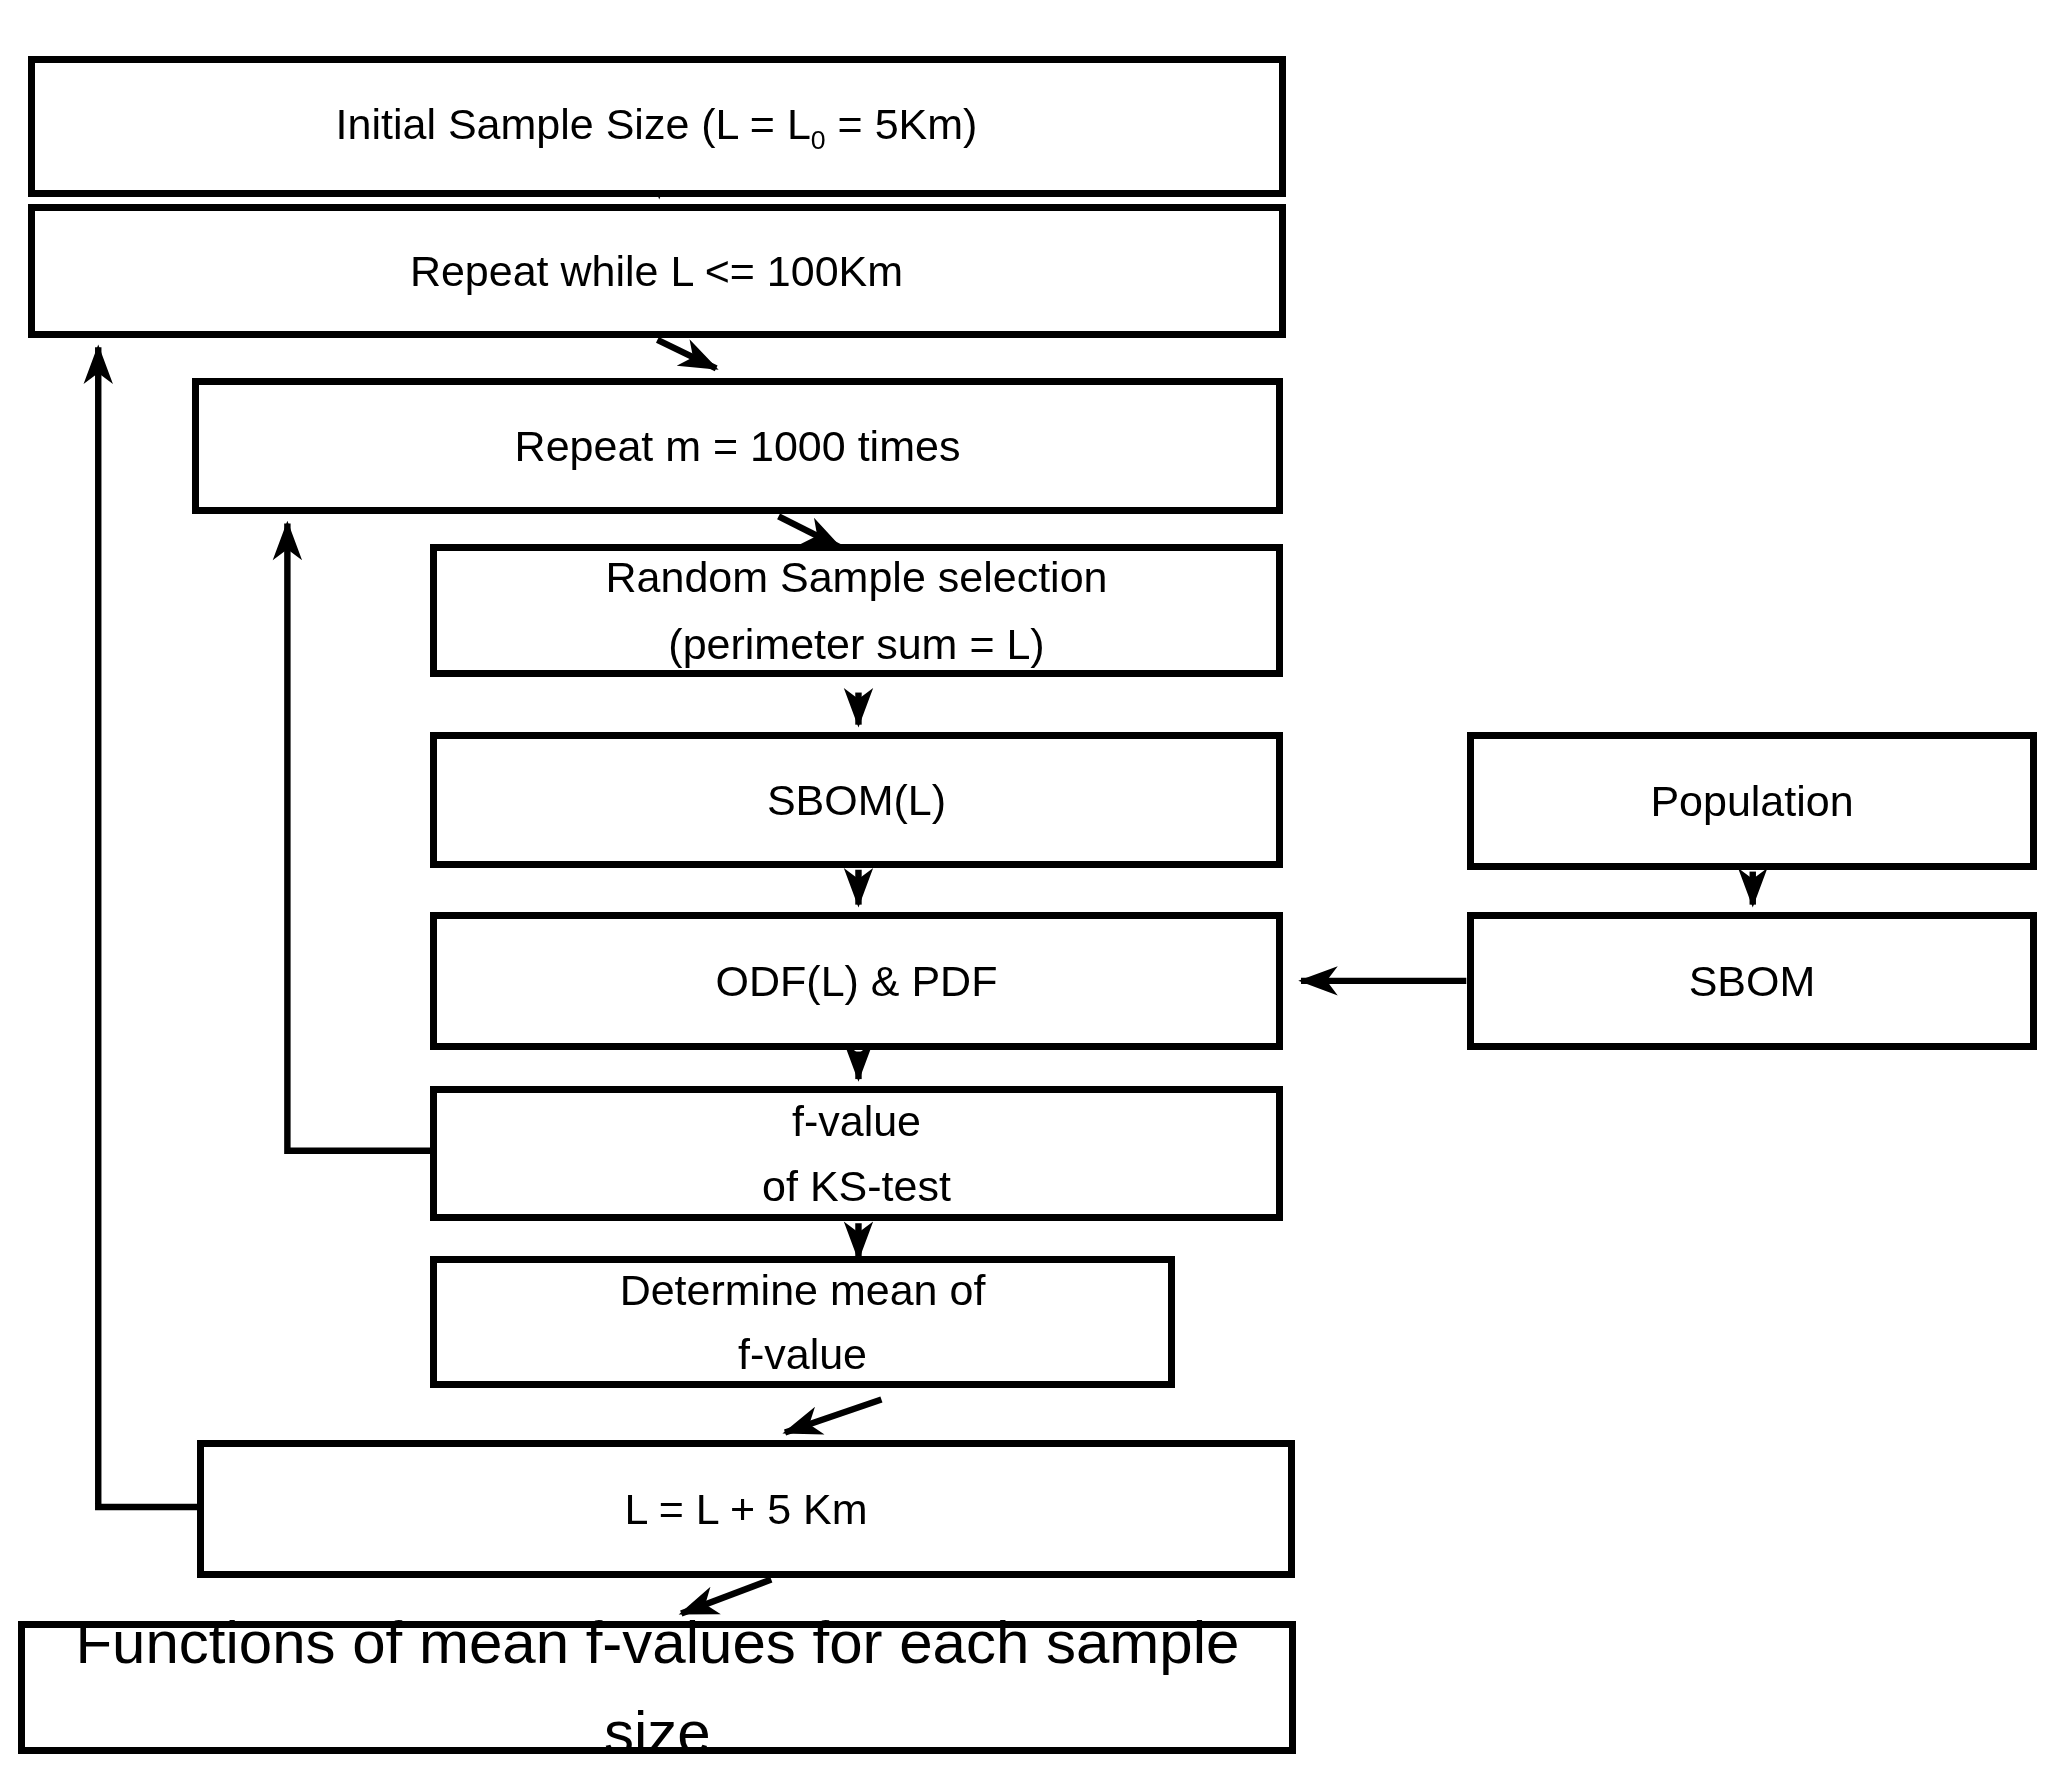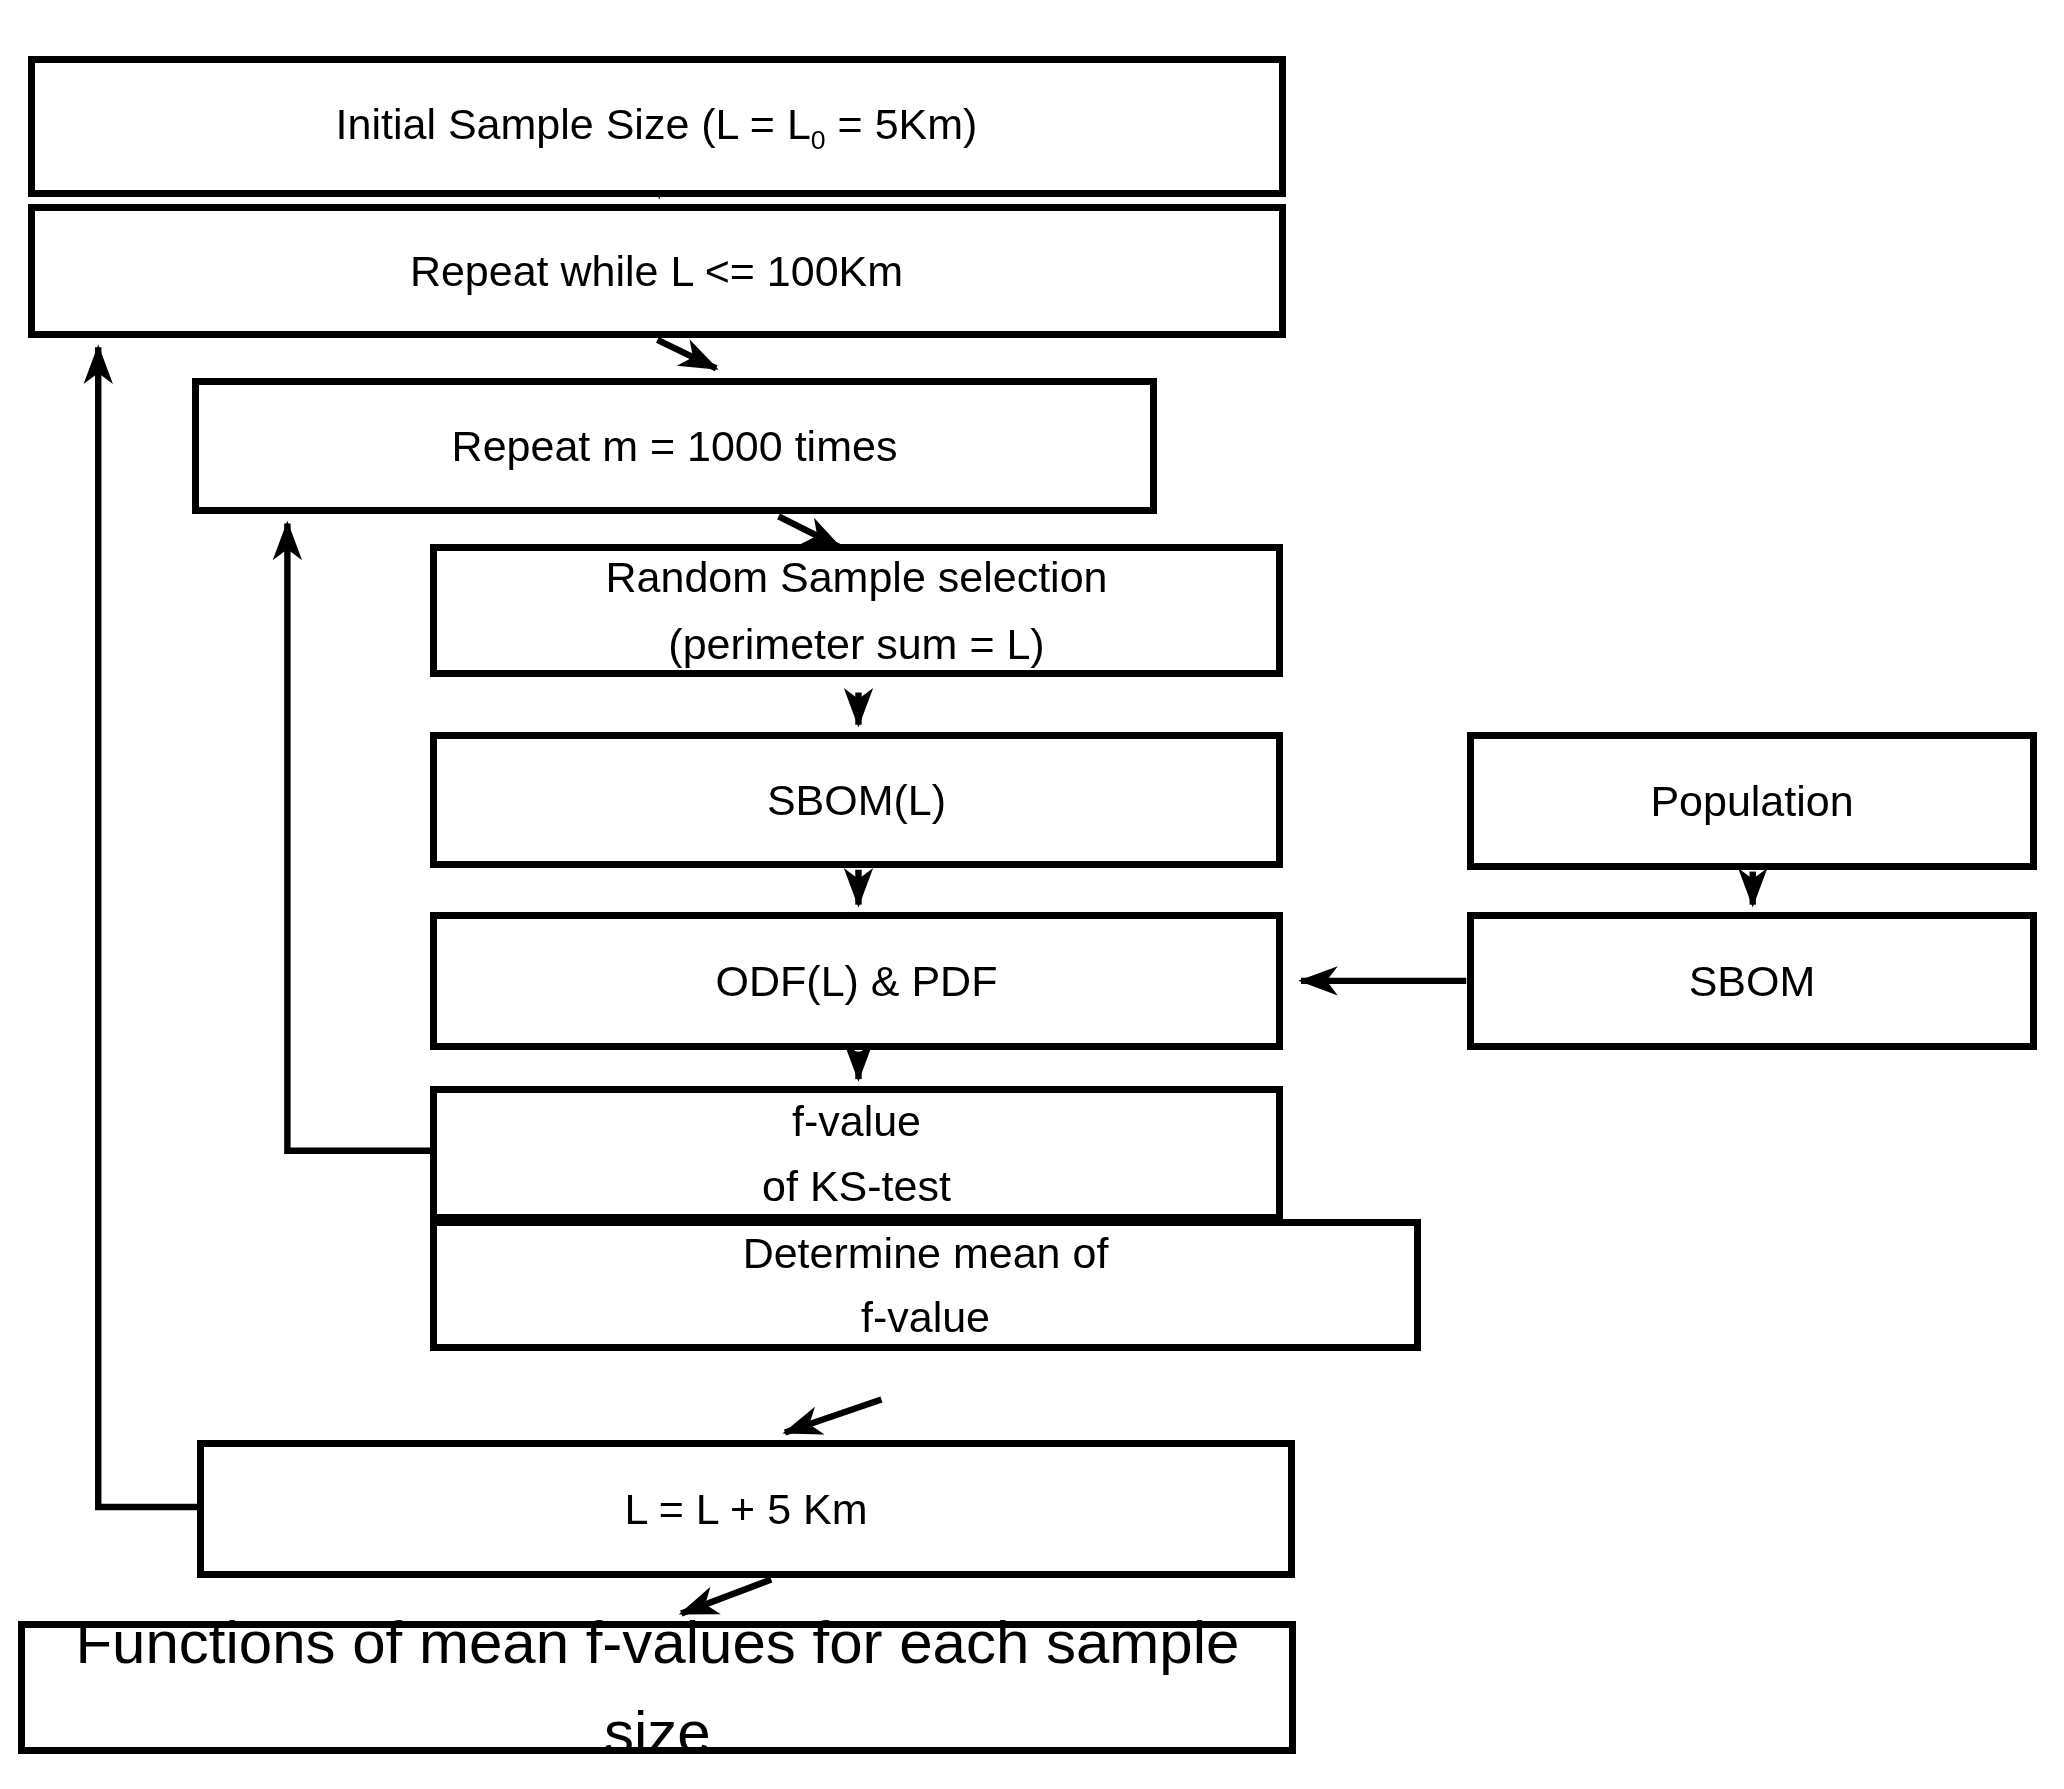--- a/index.html
+++ b/index.html
@@ -42,26 +42,26 @@
     font-size: 43px;
     line-height: 1.5;
     color: var(--text);
   }
   .box .lbl { display: block; }
   .box .lbl .ln { display: block; }
   sub { font-size: 0.62em; }
   
   .n-initial       { left: 27.5px;   top: 20px;   width: 1258px; height: 141px; margin-top: 36px; }
   .n-repeat-while  { left: 27.5px;   top: 204px;  width: 1258px; height: 134px; }
-  .n-repeat-m      { left: 192px;  top: 378px;  width: 965px; height: 136px; }
+  .n-repeat-m      { left: 192px;  top: 378px;  width: 1091px; height: 136px; }
   .n-random-sample { left: 430px;  top: 544px;  width: 853px;  height: 133px; line-height: 1.55; }
   .n-sbom-l        { left: 430px;  top: 732px;  width: 853px;  height: 136px; }
   .n-odf-pdf       { left: 430px;  top: 912px;  width: 853px;  height: 138px; }
   .n-f-value       { left: 430px;  top: 1086px; width: 853px;  height: 135px; line-height: 1.5; }
-  .n-mean-f        { left: 430px;  top: 1219px; width: 991px;  height: 132px; line-height: 1.5; }
+  .n-mean-f        { left: 430px;  top: 1256px; width: 745px;  height: 132px; line-height: 1.5; }
   .n-increment     { left: 197px;  top: 1440px; width: 1098px; height: 138px; }
   .n-functions     { left: 18.4px;   top: 1621px; width: 1278px; height: 133px; font-size: 60px; }
   .n-population    { left: 1467px; top: 732px;  width: 570px;  height: 138px; }
   .n-sbom          { left: 1467px; top: 912px;  width: 570px;  height: 138px; }
 </style>
 </head>
 <body>
 
 <div class="canvas">
 

